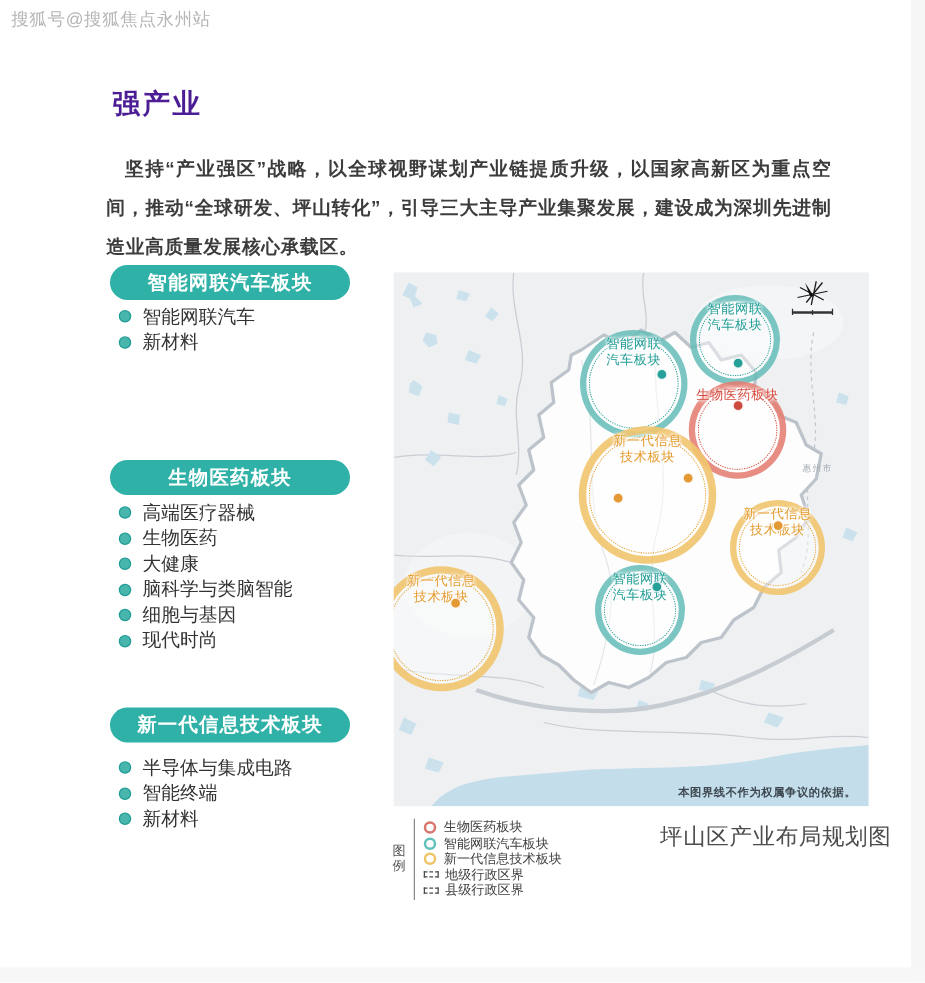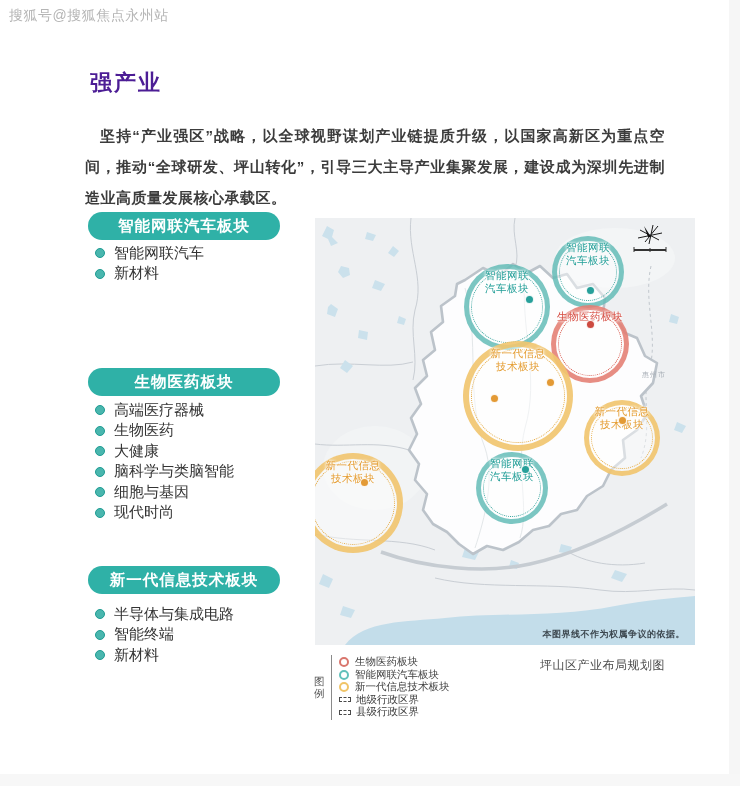--- a/index.html
+++ b/index.html
@@ -49,21 +49,21 @@
   .disclaimer{position:absolute;right:10px;bottom:4px;font-size:9px;font-weight:600;color:#3d4850;letter-spacing:.5px;}
 
   .legend{position:absolute;left:314px;top:655px;display:flex;align-items:stretch;}
   .legend-title{font-size:10.5px;line-height:12px;color:#555;width:13px;word-break:break-all;text-align:left;align-self:center;margin-right:4px;}
   .legend-divider{width:1px;background:#8a8a8a;margin-right:7px;}
   .legend-items{display:flex;flex-direction:column;justify-content:space-between;padding:1px 0;}
   .legend-row{display:flex;align-items:center;height:12.5px;font-size:10.5px;color:#404040;white-space:nowrap;}
   .sym-ring{width:6px;height:6px;border-radius:50%;border:2px solid #999;margin-right:6px;flex:none;background:#fff;}
   .sym-line{width:12px;height:5px;border:1px dashed #4a4a4a;margin-right:5px;flex:none;box-sizing:border-box;}
 
-  .caption{position:absolute;left:540px;top:657px;font-size:12px;color:#4c4c4c;letter-spacing:.5px;}
+  .caption{position:absolute;left:528px;top:657px;font-size:18px;color:#4c4c4c;letter-spacing:.5px;}
 </style>
 </head>
 <body>
 
 <div class="page">
 
   <div class="topbar">搜狐号@搜狐焦点永州站</div>
 
   <h1 class="title">强产业</h1>
 

